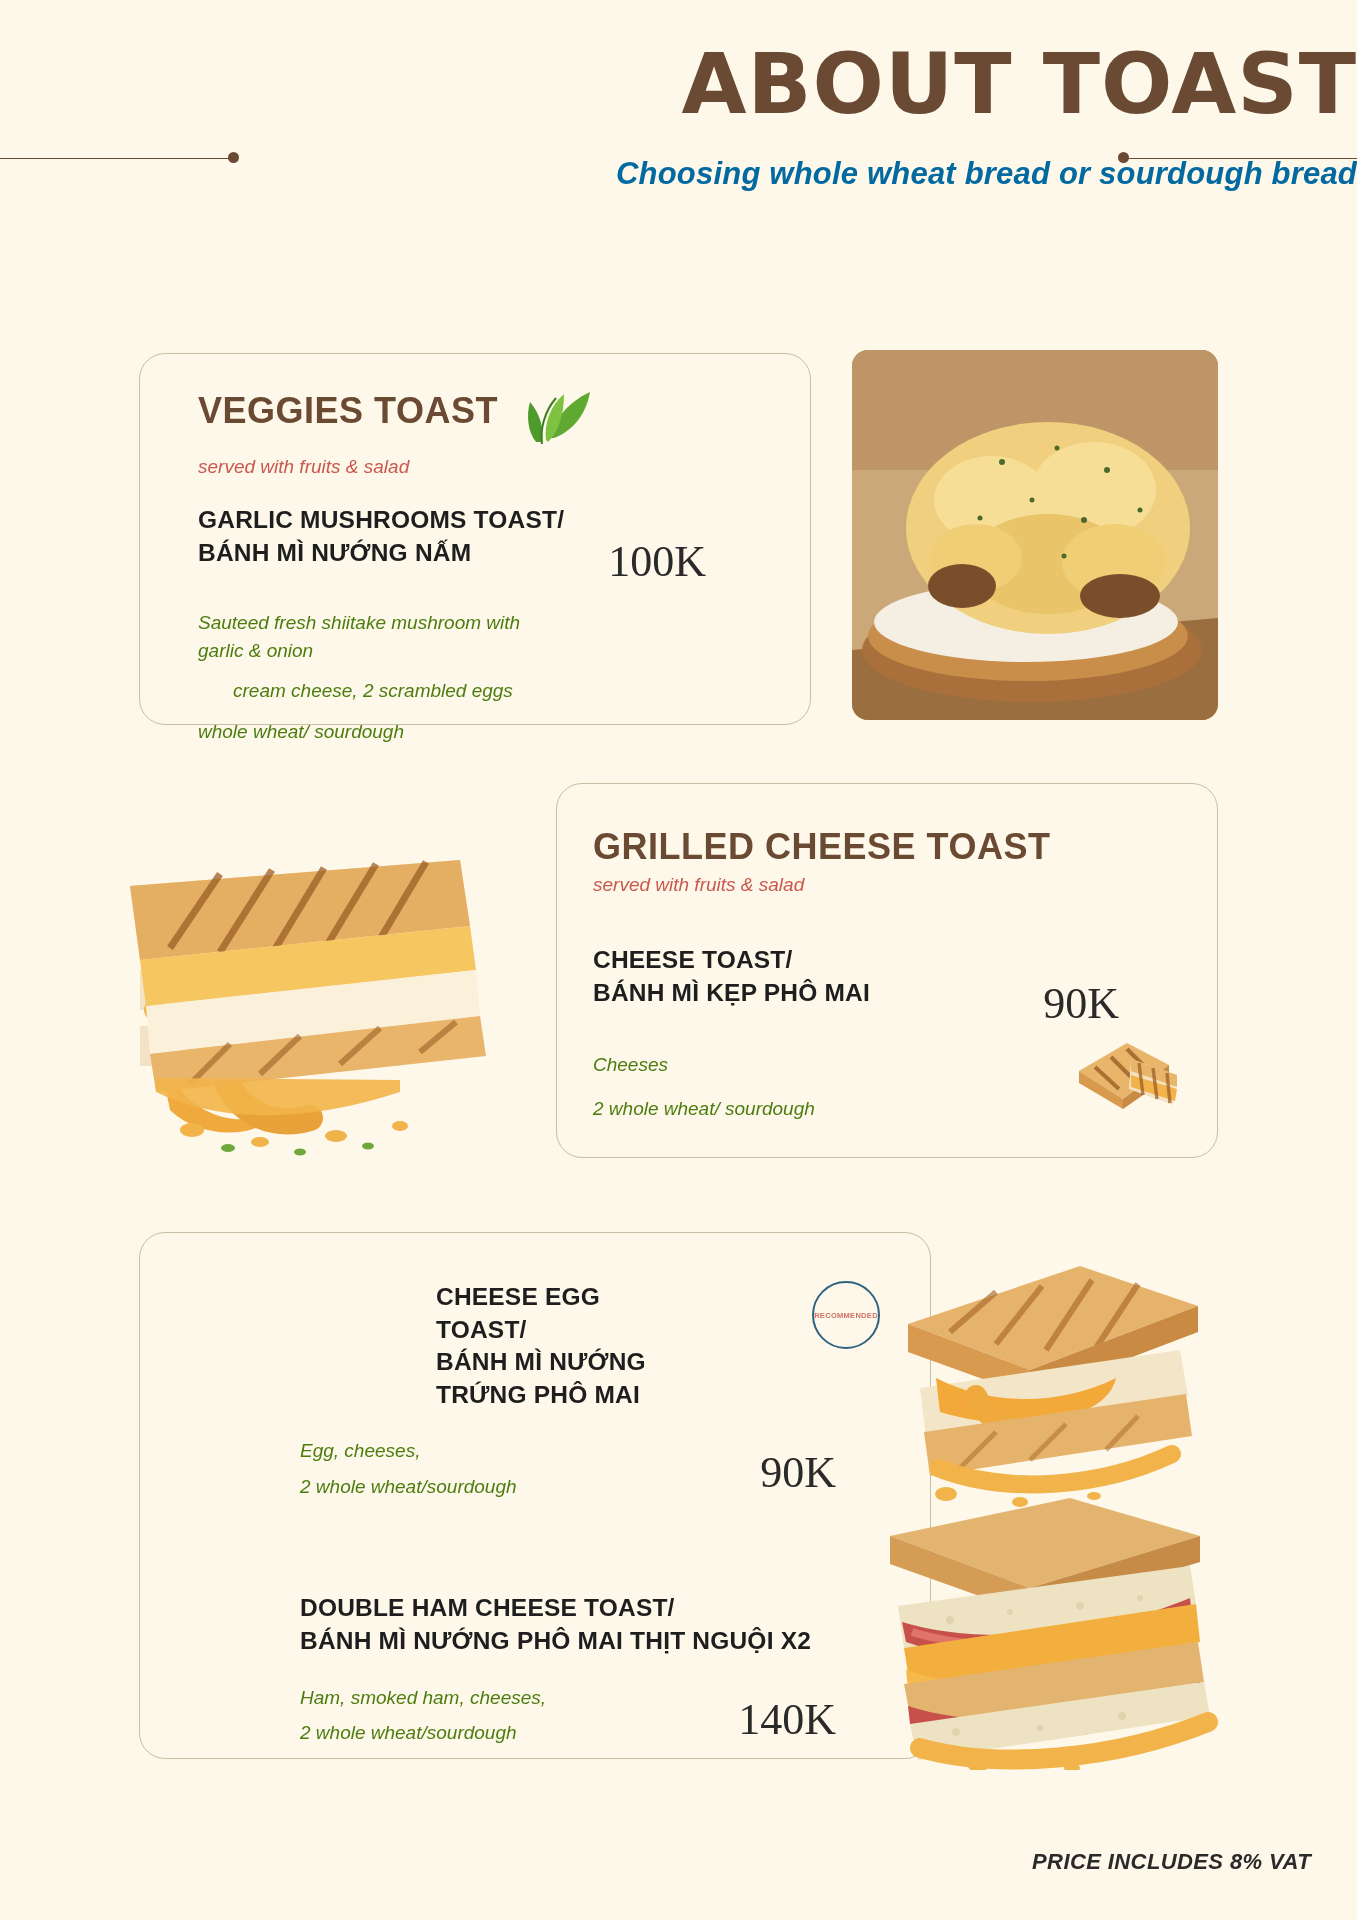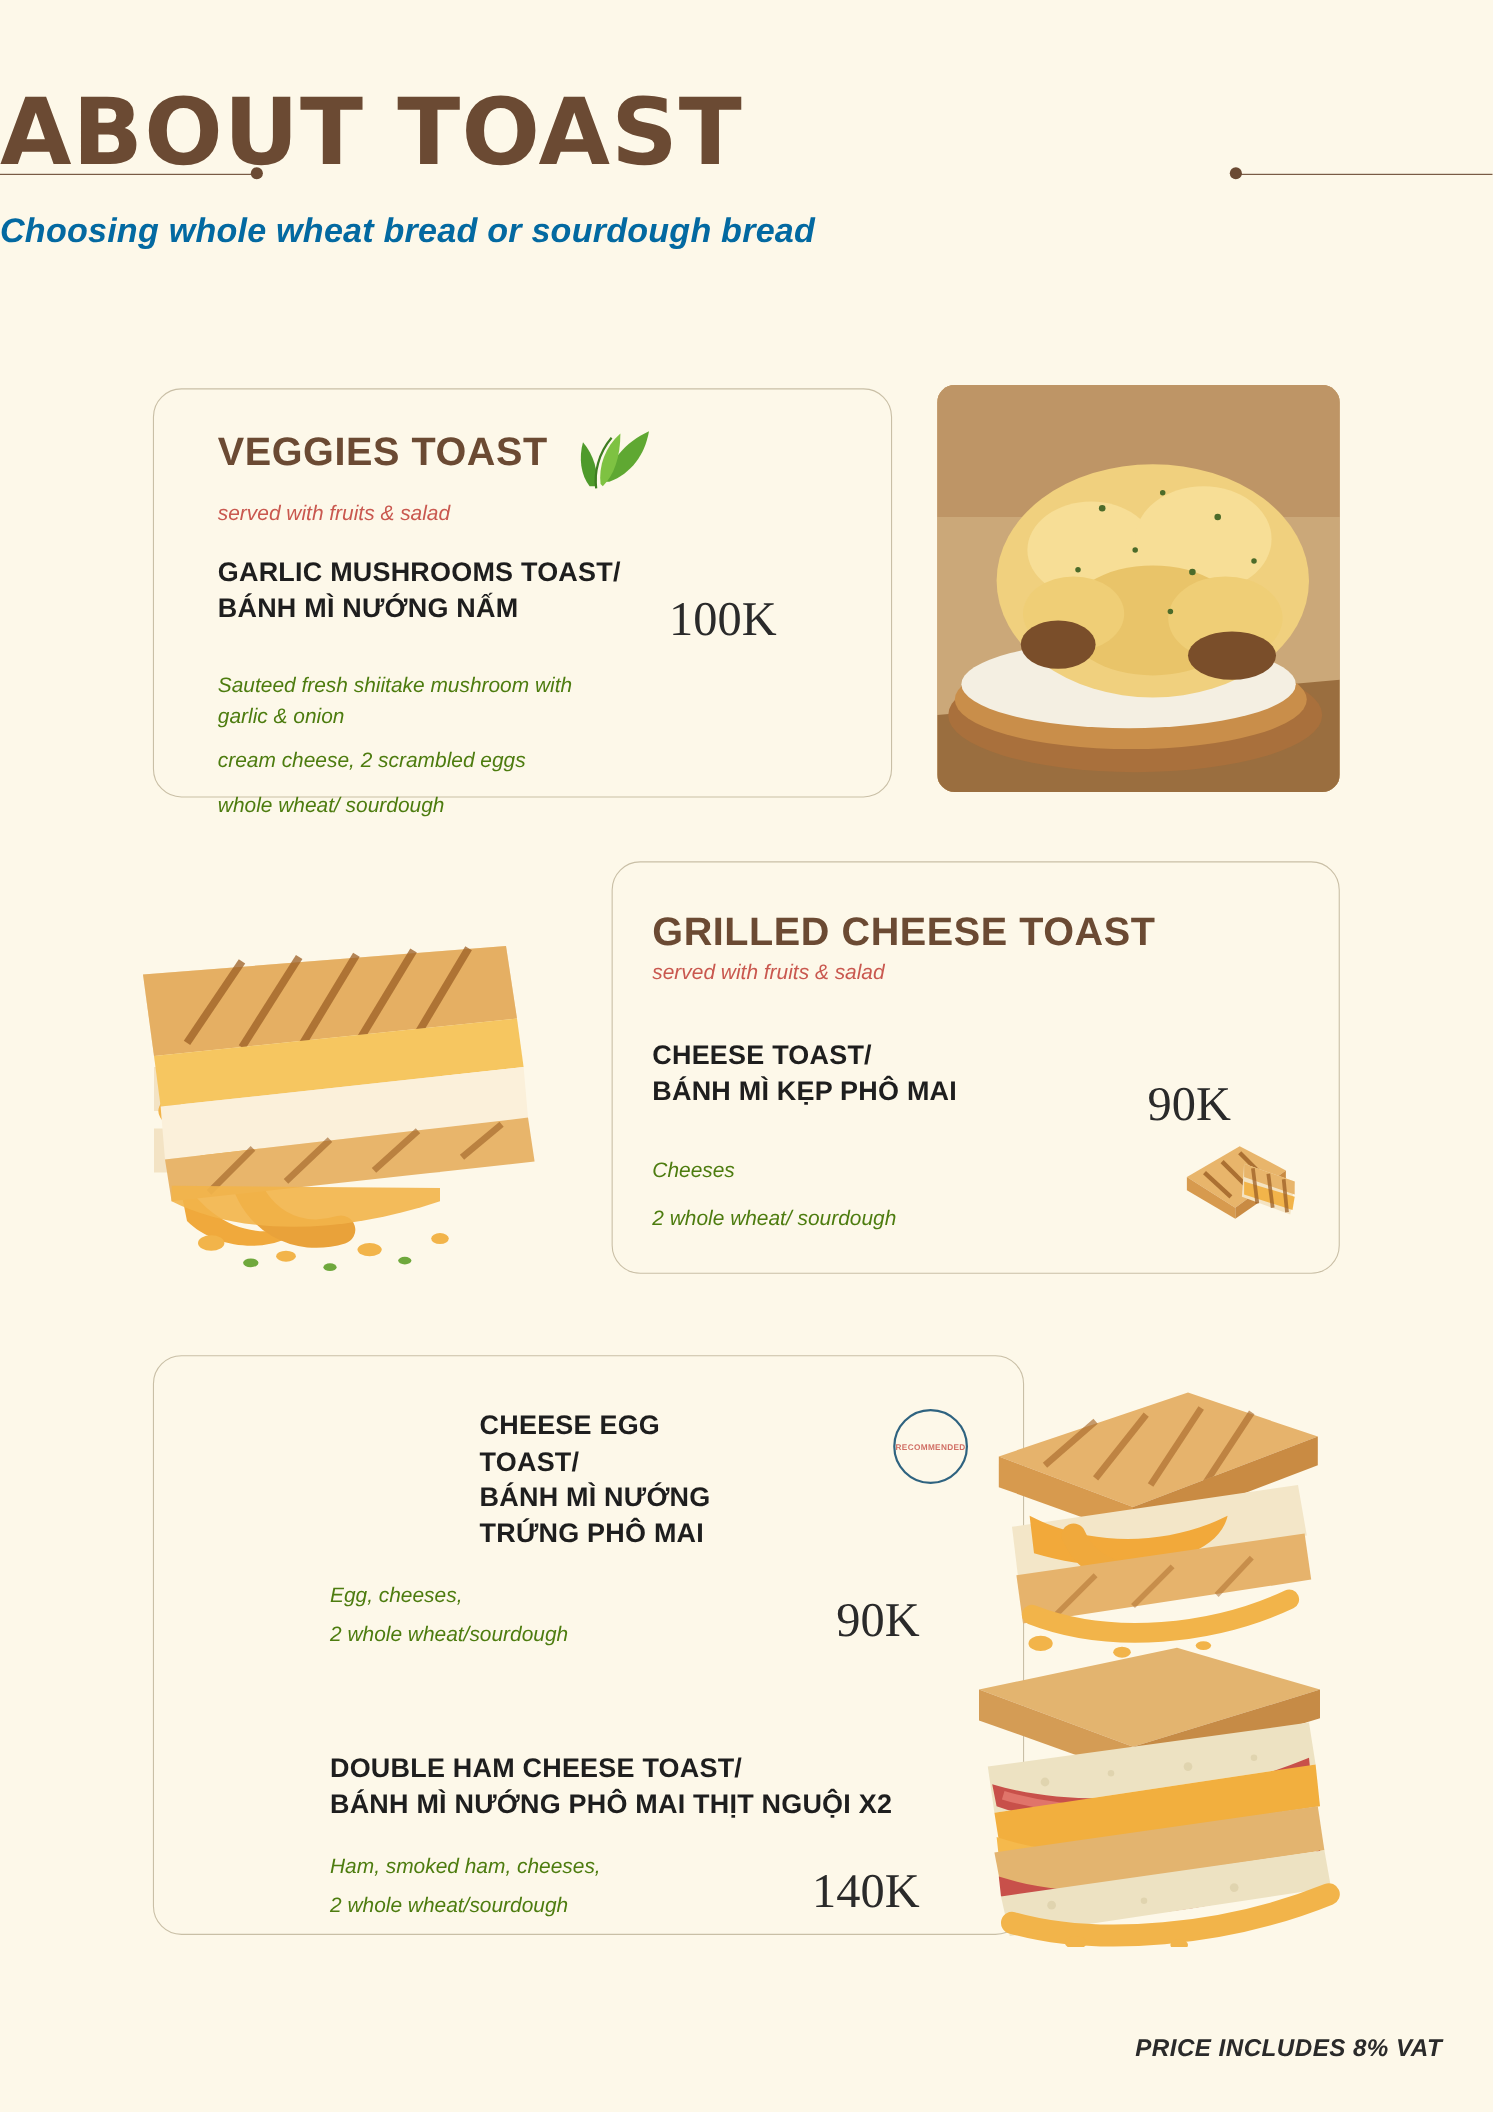--- a/index.html
+++ b/index.html
@@ -8,22 +8,22 @@
     height: 1920px;
     background: #FDF8E9;
     font-family: "Liberation Sans", sans-serif;
     position: relative;
     overflow: hidden;
   }
 
   
   .header {
     position: relative;
-    padding-top: 78px;
-    text-align: left;
+    padding-top: 42px;
+    text-align: right;
   }
   .title {
     font-size: 84px;
     font-weight: 800;
     letter-spacing: 1px;
     color: #6B4A33;
     line-height: 1.0;
     font-family: "DejaVu Sans", sans-serif;
   }
   .rule {
@@ -176,21 +176,21 @@
       <div style="max-width:430px;">
         <div class="item-name">GARLIC MUSHROOMS TOAST/</div>
         <div class="item-name">BÁNH MÌ NƯỚNG NẤM</div>
       </div>
       <div class="price" style="margin-top:32px;margin-right:60px;">100K</div>
     </div>
 
     <div style="margin-top:22px;">
       <div class="item-desc">Sauteed fresh shiitake mushroom with</div>
       <div class="item-desc">garlic &amp; onion</div>
-      <div class="item-desc" style="margin-top:13px;">cream cheese, 2 scrambled eggs</div>
+      <div class="item-desc" style="margin-top:13px;margin-left:35px;">cream cheese, 2 scrambled eggs</div>
       <div class="item-desc" style="margin-top:13px;">whole wheat/ sourdough</div>
     </div>
   </div>
 </div>
 
 <div id="photo-mushroom">
   <svg width="366" height="370" viewBox="0 0 366 370">
     <rect width="366" height="370" fill="#CBA879"></rect>
     <rect x="0" y="0" width="366" height="120" fill="#BE9566"></rect>
     <path d="M0 300 L366 268 L366 370 L0 370 Z" fill="#9A6E3F"></path>

